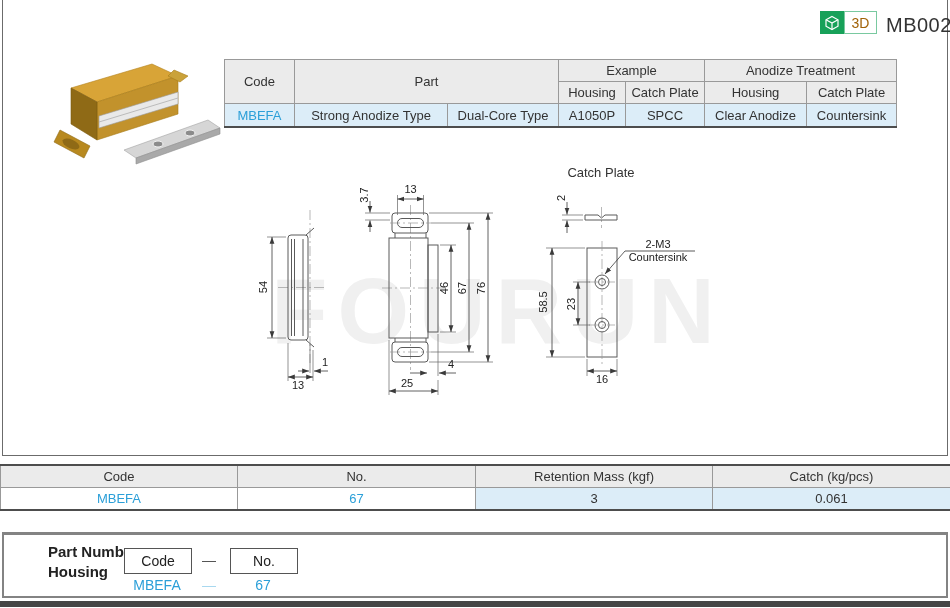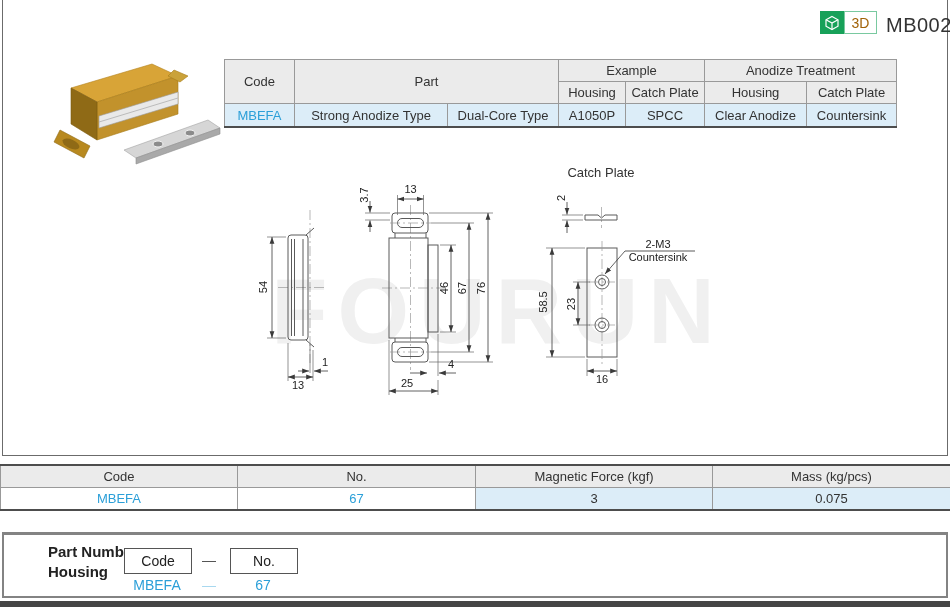--- a/index.html
+++ b/index.html
@@ -256,28 +256,28 @@
   <colgroup>
       <col style="width:237px">
       <col style="width:238px">
       <col style="width:237px">
       <col style="width:238px">
     </colgroup>
   <tbody>
       <tr class="hdr">
     <td>Code</td>
     <td>No.</td>
-    <td>Magnetic Force (kgf)</td>
-    <td>Mass (kg/pcs)</td>
+    <td>Retention Mass (kgf)</td>
+    <td>Catch (kg/pcs)</td>
   </tr>
   <tr>
     <td class="blue">MBEFA</td>
     <td class="blue">67</td>
     <td class="hl">3</td>
-    <td class="hl">0.075</td>
+    <td class="hl">0.061</td>
   </tr>
 </tbody>
   </table>
 
 <div class="abs" id="pnbox">
   <div class="abs" id="pntitle">
     <div>Part Number</div>
     <div>Housing</div>
   </div>
   <div class="pn-cell" style="left:120px;top:13px;">Code</div>

